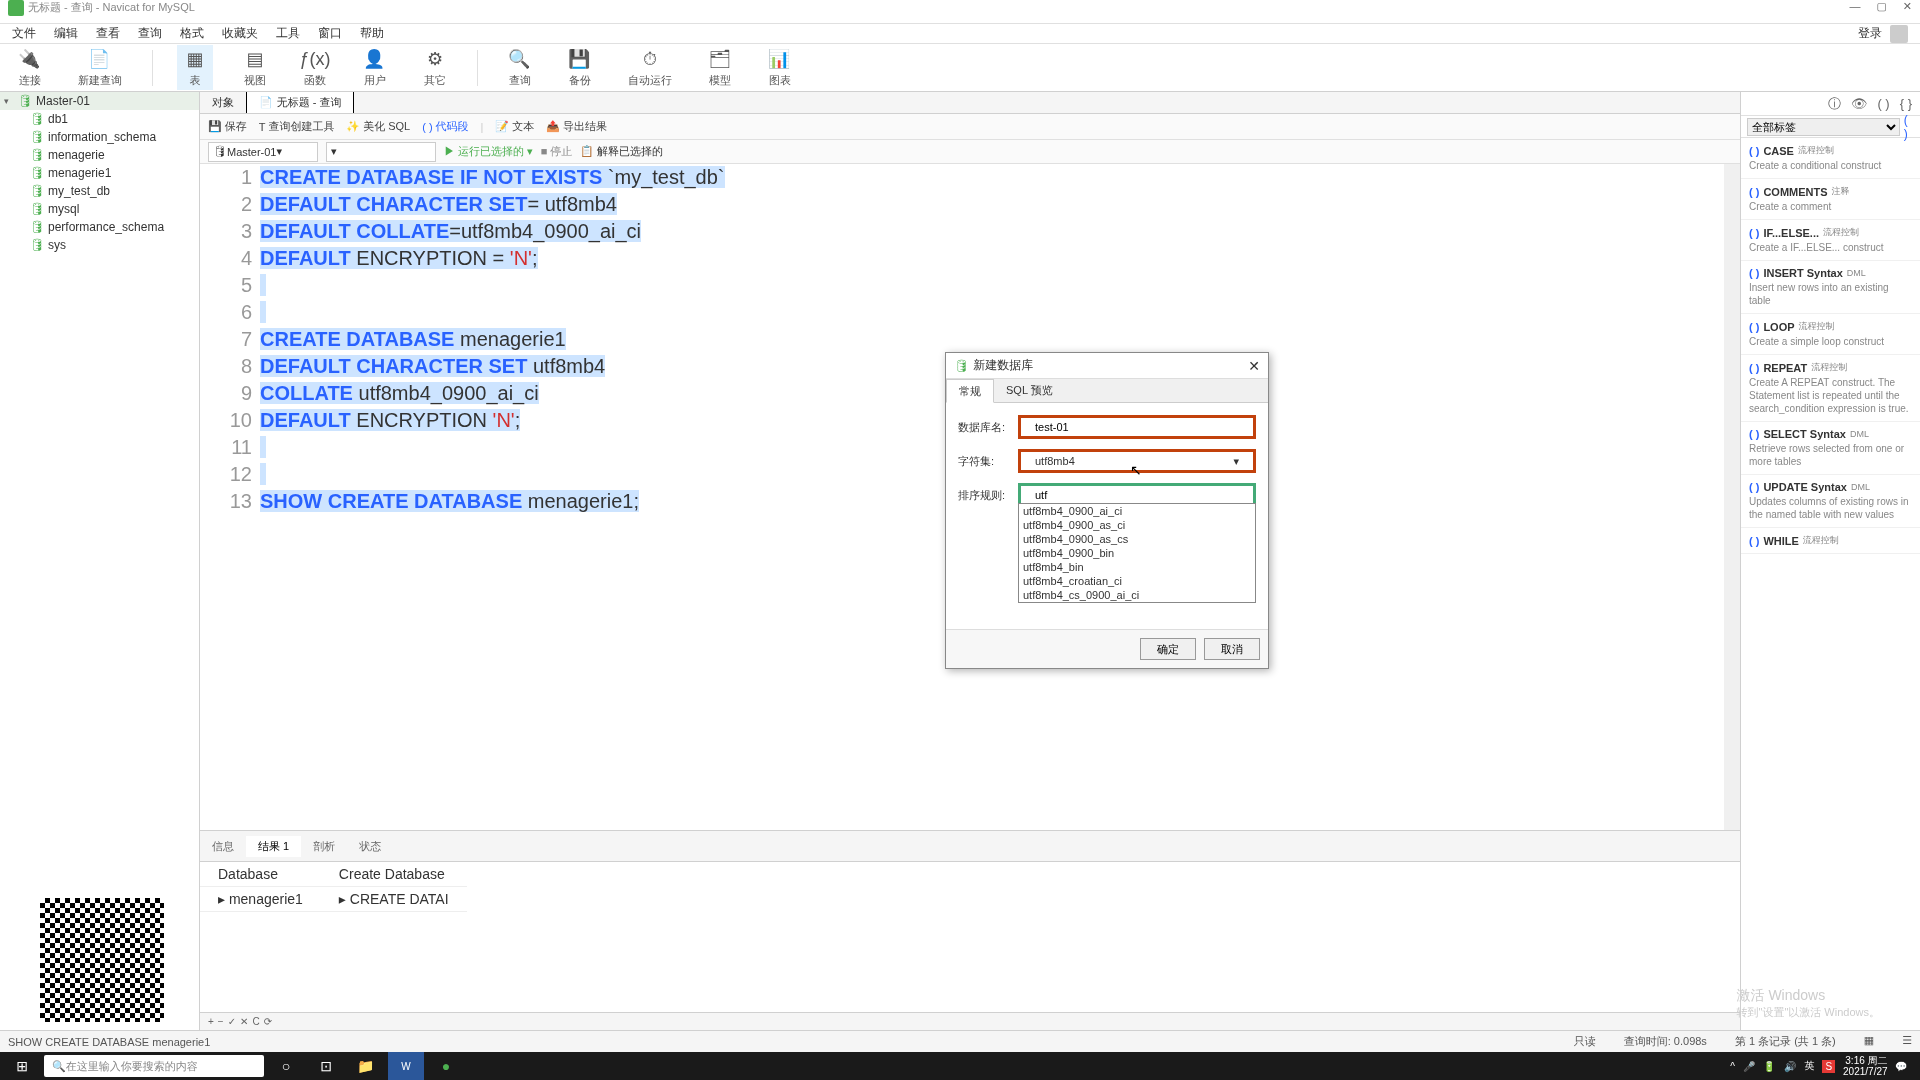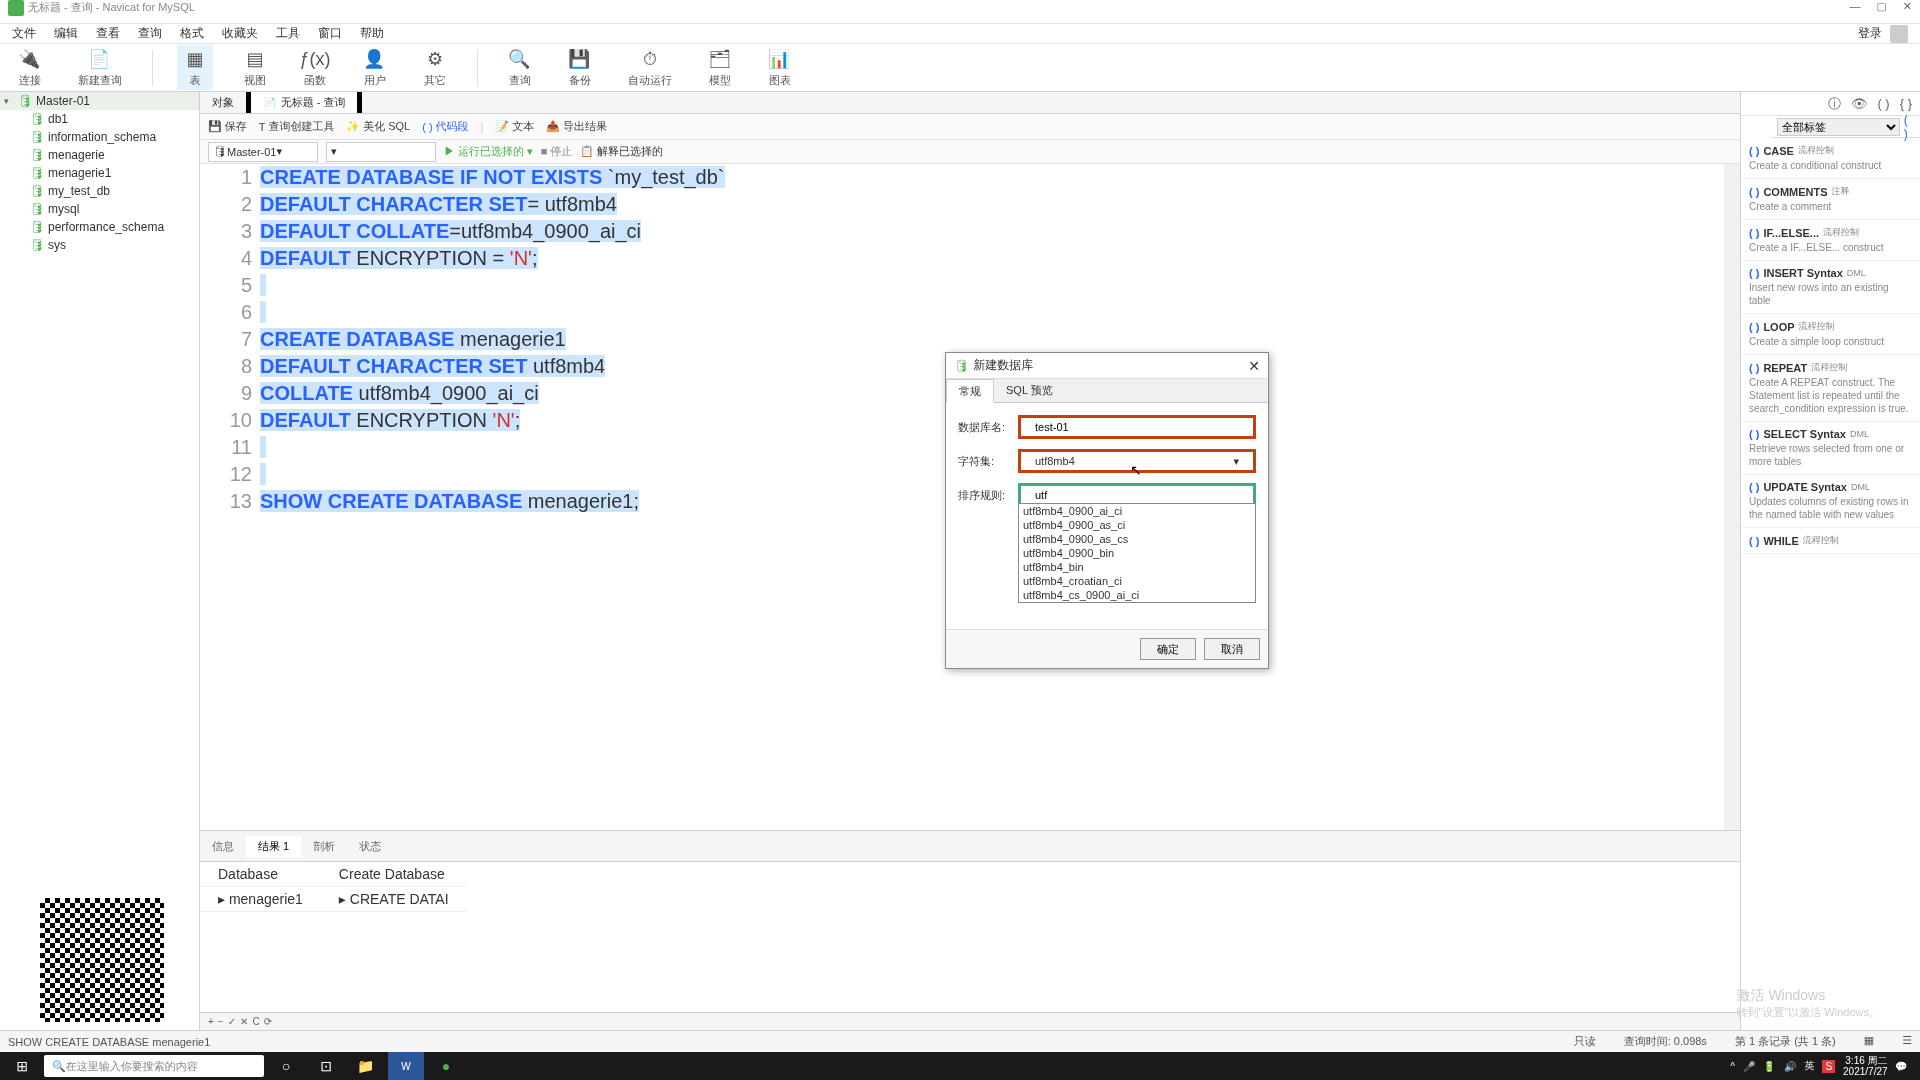--- a/index.html
+++ b/index.html
@@ -23,21 +23,21 @@
 
 .sidebar { width: 200px; background: #fff; border-right: 1px solid #d0d0d0; overflow-y: auto; }
 .tree-item { padding: 2px 4px 2px 16px; display: flex; align-items: center; gap: 4px; font-size: 12px; cursor: pointer; }
 .tree-item.root { padding-left: 4px; background: #e8f0e8; }
 .tree-item .tree-icon { width: 14px; height: 14px; display: inline-flex; align-items: center; justify-content: center; }
 .tree-item .caret { width: 10px; font-size: 9px; color: #666; }
 .db-icon { color: #4caf50; }
 
 .content { flex: 1; display: flex; flex-direction: column; position: relative; }
 .tabs { height: 22px; background: #f5f5f5; display: flex; align-items: center; border-bottom: 1px solid #d0d0d0; font-size: 11px; }
-.tab { padding: 3px 12px; display: flex; align-items: flex-end; gap: 4px; border-right: 5px solid #000000; cursor: pointer; }
+.tab { padding: 3px 12px; display: flex; align-items: center; gap: 4px; border-right: 1px solid #000000; cursor: pointer; }
 .tab.active { background: #fff; }
 
 .query-toolbar { height: 26px; background: #fafafa; display: flex; align-items: center; padding: 0 8px; gap: 12px; border-bottom: 1px solid #e0e0e0; font-size: 11px; }
 .query-toolbar .qt-item { display: flex; align-items: center; gap: 3px; cursor: pointer; color: #444; }
 
 .conn-bar { height: 24px; background: #fafafa; display: flex; align-items: center; padding: 0 8px; gap: 8px; border-bottom: 1px solid #e0e0e0; font-size: 11px; }
 .conn-bar select, .conn-bar .combo { height: 20px; font-size: 11px; border: 1px solid #ccc; padding: 0 4px; }
 .conn-bar .combo { width: 110px; display: flex; align-items: center; background: #fff; }
 .run-btn { color: #4caf50; cursor: pointer; }
 .stop-btn { color: #888; }
@@ -58,21 +58,21 @@
 .result-grid { height: 150px; background: #fff; overflow: auto; }
 .result-grid table { border-collapse: collapse; font-size: 14px; }
 .result-grid th, .result-grid td { padding: 4px 18px; text-align: left; border-bottom: 1px solid #eee; }
 .result-grid th { font-weight: normal; color: #333; }
 
 .grid-footer { height: 18px; background: #f5f5f5; border-top: 1px solid #d0d0d0; display: flex; align-items: center; padding: 0 8px; font-size: 10px; color: #666; gap: 4px; }
 
 .right-panel { width: 180px; background: #fff; border-left: 1px solid #d0d0d0; display: flex; flex-direction: column; }
 .right-panel .rp-header { height: 24px; display: flex; align-items: center; justify-content: flex-end; padding: 0 8px; gap: 10px; border-bottom: 1px solid #e0e0e0; }
 .rp-header span { cursor: pointer; color: #666; font-size: 13px; }
-.rp-filter { height: 22px; padding: 0 6px; border-bottom: 1px solid #e0e0e0; display: flex; align-items: center; margin-left: 30px; }
+.rp-filter { height: 22px; padding: 0 6px; border-bottom: 1px solid #e0e0e0; display: flex; align-items: center; }
 .rp-filter select { width: 100%; height: 18px; border: 1px solid #ccc; font-size: 11px; }
 .snippets { flex: 1; overflow-y: auto; }
 .snippet { padding: 6px 8px; border-bottom: 1px solid #f0f0f0; cursor: pointer; }
 .snippet .s-title { font-size: 11px; font-weight: bold; color: #333; display: flex; align-items: center; gap: 4px; }
 .snippet .s-tag { font-size: 9px; color: #888; font-weight: normal; }
 .snippet .s-desc { font-size: 10px; color: #888; margin-top: 2px; line-height: 1.3; }
 .snip-icon { color: #2962ff; }
 
 .statusbar { height: 22px; background: #f5f5f5; border-top: 1px solid #d0d0d0; display: flex; align-items: center; padding: 0 8px; font-size: 11px; color: #555; }
 .statusbar .sb-right { margin-left: auto; display: flex; gap: 28px; }

